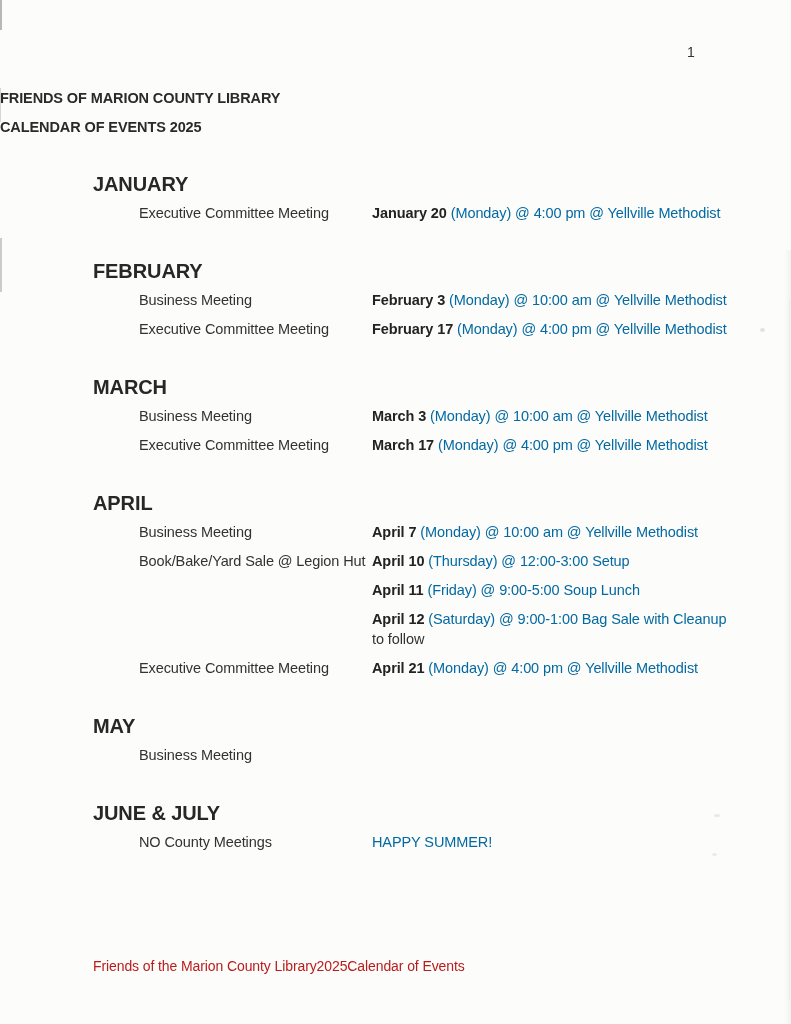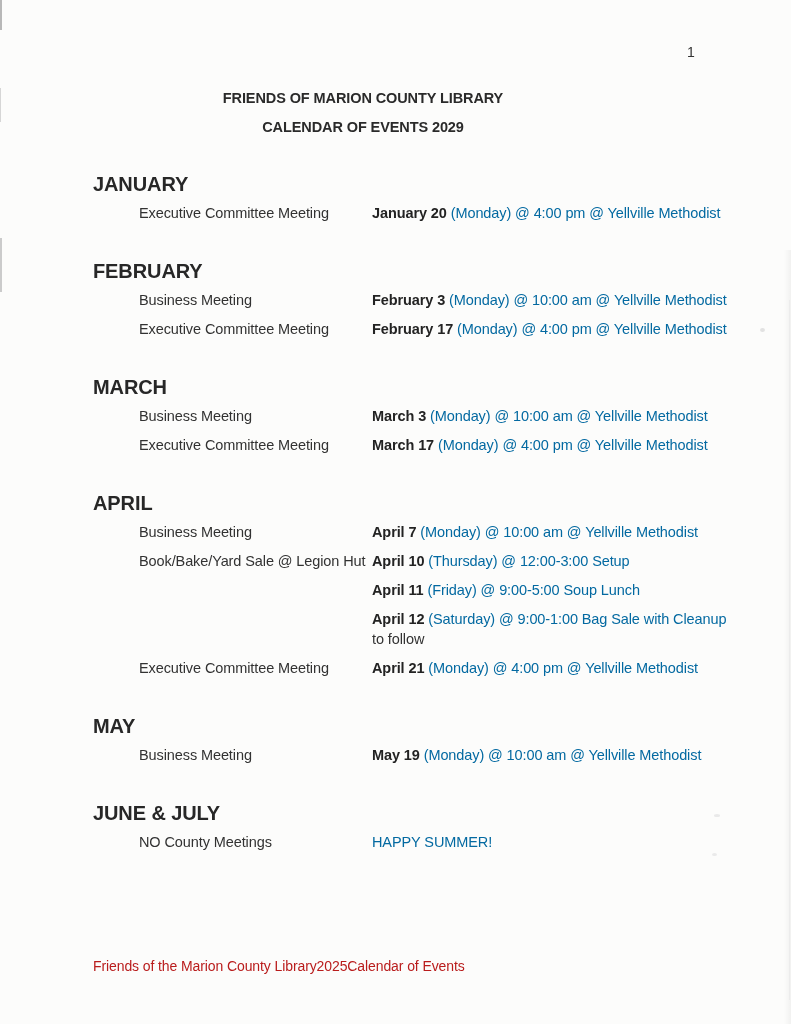--- a/index.html
+++ b/index.html
@@ -24,21 +24,21 @@
     background:linear-gradient(to right, rgba(0,0,0,0), rgba(0,0,0,0.045));
   }
   .right-line { position:absolute; right:1px; top:300px; height:700px; width:1px; background:#ececec; }
   .smudge { position:absolute; border-radius:50%; background:#e2e2e2; }
   .smudge-1 { left:760px; top:328px; width:5px; height:4px; }
   .smudge-2 { left:714px; top:814px; width:6px; height:3px; background:#e9e9e9; }
   .smudge-3 { left:712px; top:853px; width:5px; height:3px; background:#eaeaea; }
 
   .page-number { position:absolute; top:44px; left:687px; font-size:14px; color:#333; }
 
-  .titles { position:absolute; top:89px; left:0; width:678px; text-align:center;margin-left:24px; }
+  .titles { position:absolute; top:89px; left:0; width:678px; text-align:left; }
   .titles .line { display:block; }
   .title-line { font-weight:700; color:#2a2a2a; }
 
   .line { height:29px; line-height:19px; }
 
   .sections-root { position:absolute; top:175px; left:93px; width:650px; }
   .month-section { margin-bottom:29px; }
   .month-heading {
     margin:0; font-size:20px; font-weight:700; color:#272727;
     letter-spacing:-0.1px;
@@ -64,21 +64,21 @@
   <div class="right-shadow"></div>
   <div class="right-line"></div>
   <div class="smudge smudge-1"></div>
   <div class="smudge smudge-2"></div>
   <div class="smudge smudge-3"></div>
 
   <div class="page-number">1</div>
 
   <div class="titles">
     <div class="line title-line">FRIENDS OF MARION COUNTY LIBRARY</div>
-    <div class="line title-line">CALENDAR OF EVENTS 2029</div>
+    <div class="line title-line">CALENDAR OF EVENTS 2025</div>
   </div>
 
   <div class="sections-root" id="sections-root">
       <section class="month-section">
     <h2 class="line month-heading">JANUARY</h2>
     <div class="events">
           <div class="event-row">
     <div class="line event-name">Executive Committee Meeting</div>
     <div class="event-details">
               <div class="line detail-line"><strong class="date">January 20</strong><span class="rest"> (Monday) @ 4:00 pm @ Yellville Methodist</span></div>
@@ -144,23 +144,20 @@
               <div class="line detail-line"><strong class="date">April 21</strong><span class="rest"> (Monday) @ 4:00 pm @ Yellville Methodist</span></div>
             </div>
   </div>
         </div>
   </section>
       <section class="month-section">
     <h2 class="line month-heading">MAY</h2>
     <div class="events">
           <div class="event-row">
     <div class="line event-name">Business Meeting</div>
-    <div class="event-details">
-              <div class="line detail-line"><strong class="date">May 19</strong><span class="rest"> (Monday) @ 10:00 am @ Yellville Methodist</span></div>
-            </div>
   </div>
         </div>
   </section>
       <section class="month-section">
     <h2 class="line month-heading">JUNE &amp; JULY</h2>
     <div class="events">
           <div class="event-row">
     <div class="line event-name">NO County Meetings</div>
     <div class="event-details">
               <div class="line detail-line"><strong class="date"></strong><span class="rest">HAPPY SUMMER!</span></div>

